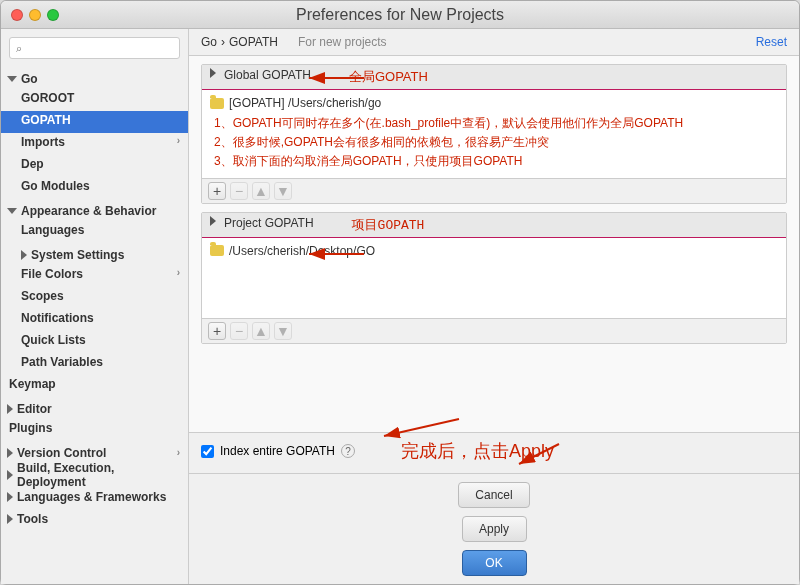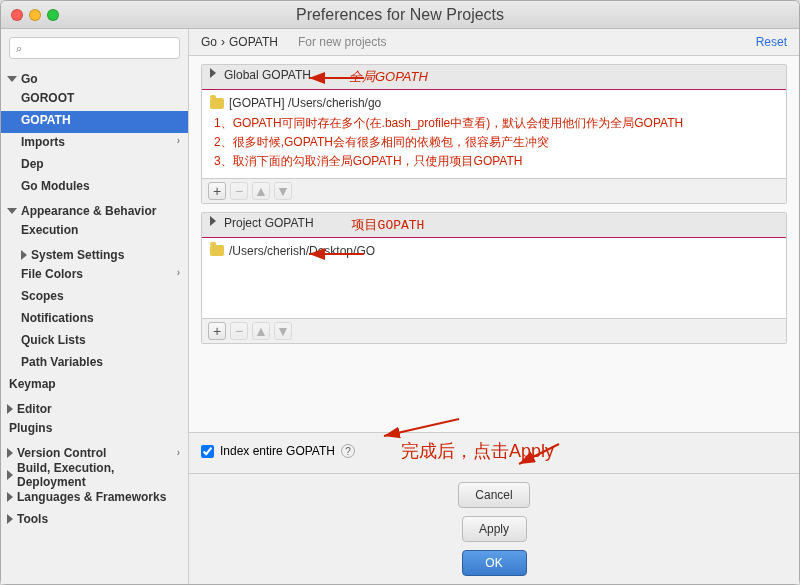--- a/index.html
+++ b/index.html
@@ -360,21 +360,21 @@
       </div>
       <div class="sidebar-item sidebar-indent1">
         <span>Go Modules</span>
       </div>
 
       <div class="sidebar-group-header">
         <span class="triangle triangle-down"></span>
         <span>Appearance &amp; Behavior</span>
       </div>
       <div class="sidebar-item sidebar-indent1">
-        <span>Execution</span>
+        <span>Languages</span>
       </div>
       <div class="sidebar-group-header sidebar-indent1" style="padding-left:20px;">
         <span class="triangle triangle-right"></span>
         <span>System Settings</span>
       </div>
       <div class="sidebar-item sidebar-indent1">
         <span>File Colors</span>
         <span class="arrow-icon">›</span>
       </div>
       <div class="sidebar-item sidebar-indent1">
@@ -437,21 +437,21 @@
         <a class="reset-link">Reset</a>
       </div>
 
       <div style="position:relative; flex:1; display:flex; flex-direction:column; overflow:hidden;">
         <div class="right-body">
 
           <div class="gopath-section">
             <div class="gopath-section-header">
               <span class="section-triangle"></span>
               <span>Global GOPATH</span>
-              <span style="margin-left:30px; color:#cc2200; font-size:13px; font-weight:500;font-style:italic;">全局GOPATH</span>
+              <span style="margin-left:30px; color:#cc2200; font-size:13px; font-weight:500;">全局GOPATH</span>
             </div>
             <div class="gopath-content">
               <div class="gopath-entry">
                 <span class="folder-icon"></span>
                 <span>[GOPATH] /Users/cherish/go</span>
               </div>
               <div class="chinese-note">
                 <div>1、GOPATH可同时存在多个(在.bash_profile中查看)，默认会使用他们作为全局GOPATH</div>
                 <div>2、很多时候,GOPATH会有很多相同的依赖包，很容易产生冲突</div>
                 <div>3、取消下面的勾取消全局GOPATH，只使用项目GOPATH</div>

